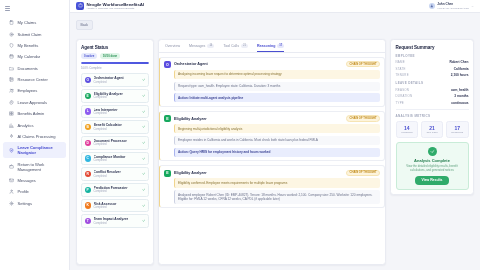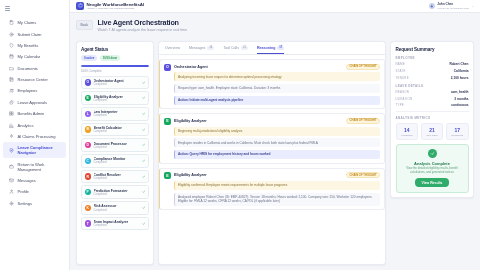--- a/index.html
+++ b/index.html
@@ -348,24 +348,20 @@
         </div>
         <svg class="chev" viewBox="0 0 24 24" fill="none" stroke="#b6bbcd" stroke-width="3">
             <path d="M6 9l6 6 6-6"></path>
           </svg>
       </div>
     </header>
 
     <div style="padding-top:5px;background:#f4f5f9;">
       <div class="page-head">
         <button class="back-btn">Back</button>
-        <div>
-          <div class="page-title">Live Agent Orchestration</div>
-          <div class="page-sub">Watch 7 AI agents analyze the leave request in real time</div>
-        </div>
       </div>
     </div>
 
     <div class="content">
 
       <section class="col-left">
         <div class="card agent-panel">
           <div class="panel-title">Agent Status</div>
           <div class="badges" id="agent-badges">
               <span class="badge blue">0 active</span>

